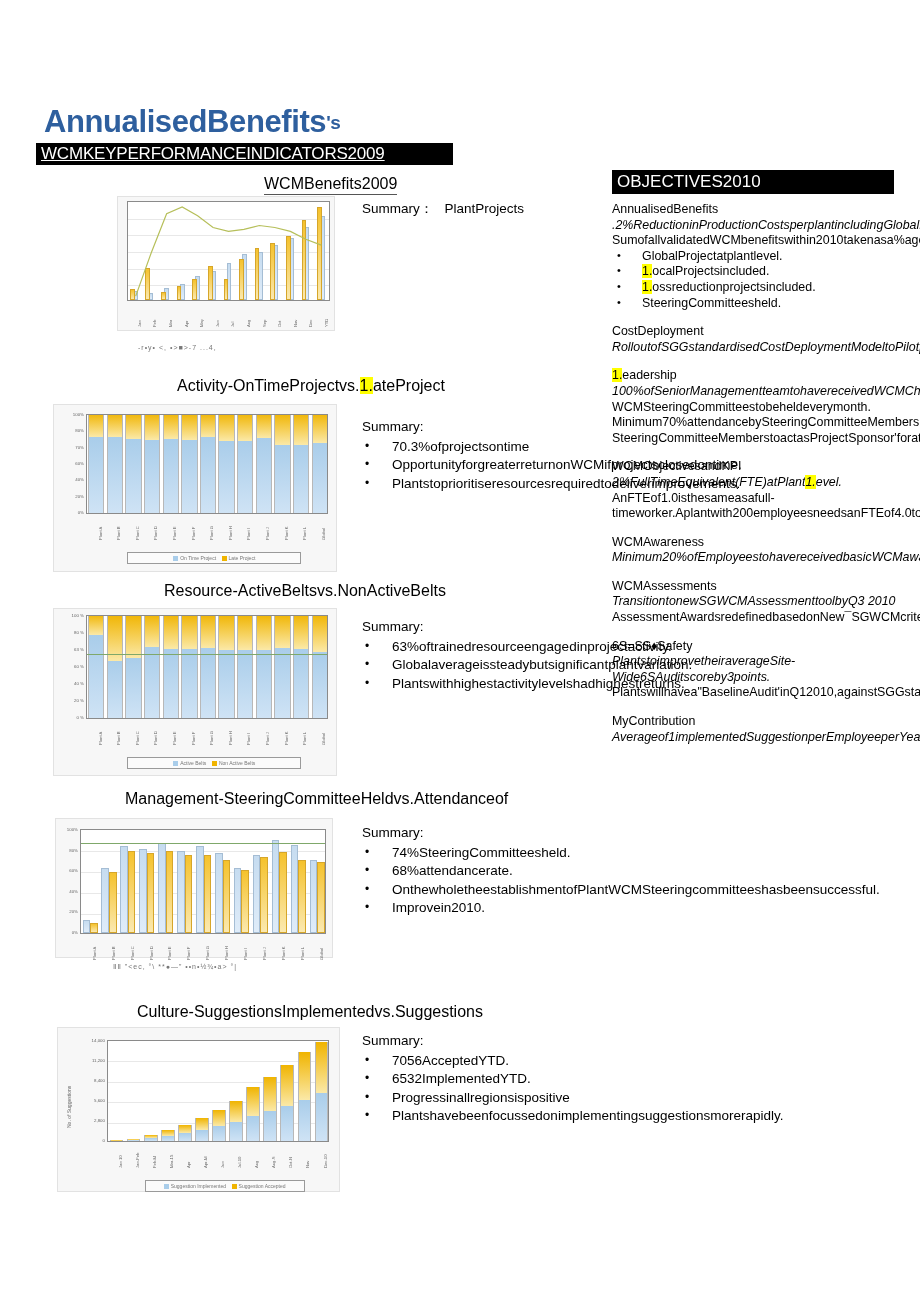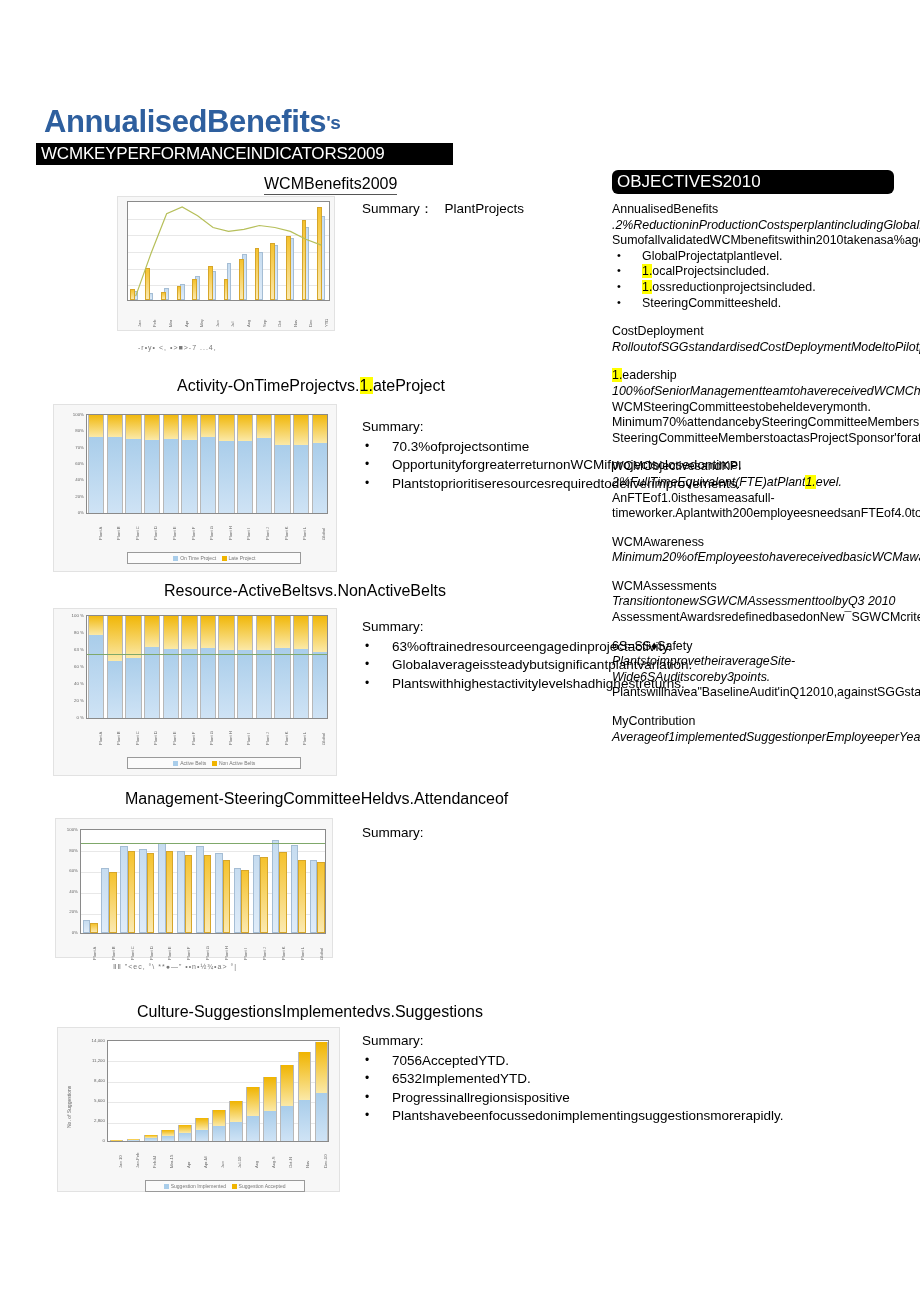--- a/index.html
+++ b/index.html
@@ -47,36 +47,36 @@
     width: 417px;
     height: 22px;
     background: #000000;
     color: #ffffff;
     font-size: 17px;
     line-height: 22px;
     padding-left: 5px;
     box-sizing: border-box;
     white-space: nowrap;
     letter-spacing: -0.2px;
+    text-decoration: underline;
   }
 
   .obj-banner {
     position: absolute;
     left: 612px;
     top: 170px;
     width: 282px;
     height: 24px;
     background: #000000;
     color: #ffffff;
     font-size: 17px;
     line-height: 24px;
     padding-left: 5px;
     box-sizing: border-box;
     white-space: nowrap;
-    border-radius: 6px;
   }
 
   
   .section-title {
     position: absolute;
     font-size: 16px;
     color: #000;
     white-space: nowrap;
   }
   .section-title.underlined {
@@ -554,20 +554,26 @@
       <div class="xlab" style="left: 187.117px; top: 141px;">Plant I</div>
       <div class="xlab" style="left: 206.04px; top: 141px;">Plant J</div>
       <div class="xlab" style="left: 224.963px; top: 141px;">Plant K</div>
       <div class="xlab" style="left: 243.886px; top: 141px;">Plant L</div>
       <div class="xlab" style="left: 262.809px; top: 141px;">Global</div>
     </div>
   <div class="chart-caption" style="left:113px; top:963px;">ⅡⅡ  ”&lt;ec,  °\    **●—”   ••n•½¾•a&gt;  °|</div>
 
   <div class="summary" style="left:362px; top:824px; width:252px;">
     <div class="sum-head">Summary:</div>
+    <ul>
+      <li>74%SteeringCommitteesheld.</li>
+      <li>68%attendancerate.</li>
+      <li>OnthewholetheestablishmentofPlantWCMSteeringcommitteeshasbeensuccessful.</li>
+      <li>Improvein2010.</li>
+    </ul>
   </div>
 
   <div class="section-title" style="left:137px; top:1003px;">Culture-SuggestionsImplementedvs.Suggestions</div>
 
   <div class="chart" id="chart5" style="left:57px; top:1027px; width:283px; height:165px;">
     <div class="plot" id="plot5" style="left:49px; top:12px; right:10px; height:102px;">
         <div class="grid-h" style="top: 20.4px;"></div>
         <div class="grid-h" style="top: 40.8px;"></div>
         <div class="grid-h" style="top: 61.2px;"></div>
         <div class="grid-h" style="top: 81.6px;"></div>

